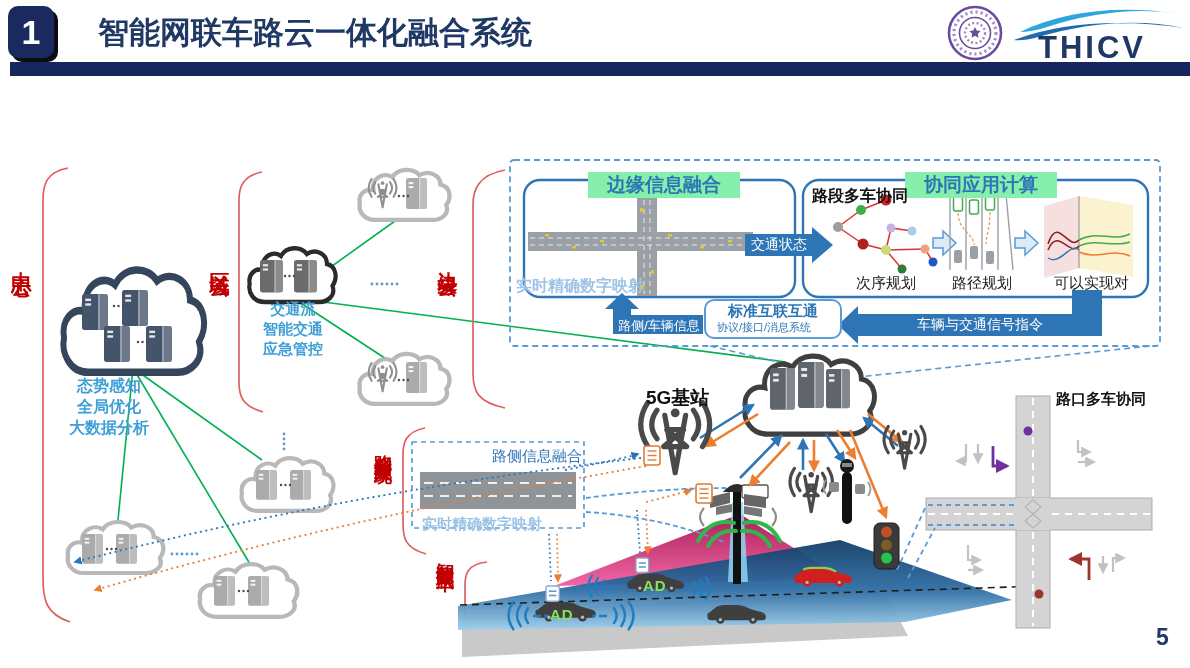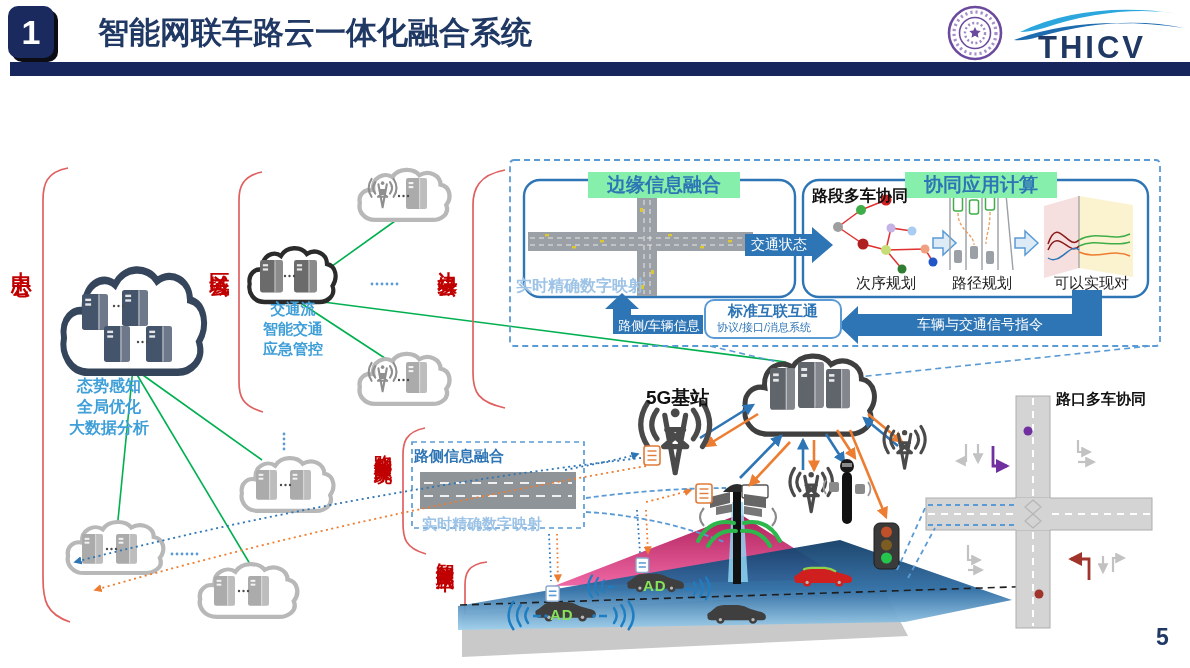--- a/index.html
+++ b/index.html
@@ -507,20 +507,20 @@
   <div class="lbl black-bold" style="left:952px;top:274px;font-size:15px;font-weight:normal;color:#1a1a1a">路径规划</div>
   <div class="lbl black-bold" style="left:1054px;top:274px;font-size:15px;font-weight:normal;color:#1a1a1a">可以实现对</div>
   <div class="lbl white-arrow-text" style="left:880px;top:316px;width:200px;font-size:14px">车辆与交通信号指令</div>
 
   <div class="lbl" style="left:707px;top:302px;width:132px;font-size:15px;font-weight:bold;color:#2e75b6;text-align:center">标准互联互通</div>
   <div class="lbl" style="left:707px;top:320px;width:114px;font-size:11px;color:#2e75b6;text-align:center">协议/接口/消息系统</div>
 
   <div class="lbl black-bold" style="left:646px;top:385px;font-size:19px">5G基站</div>
   <div class="lbl black-bold" style="left:1056px;top:390px;font-size:15px">路口多车协同</div>
 
-  <div class="lbl" style="left:414px;top:447px;width:168px;font-size:15px;font-weight:bold;color:#2e75b6;text-align:left">路侧信息融合</div>
+  <div class="lbl" style="left:414px;top:447px;width:168px;font-size:15px;font-weight:normal;color:#2e75b6;text-align:right">路侧信息融合</div>
   <div class="lbl caption-lb" style="left:422px;top:507px;font-size:15px">实时精确数字映射</div>
 
   <div class="ad-badge" style="left:550px;top:606px">AD</div>
   <div class="ad-badge" style="left:643px;top:577px">AD</div>
 
   <div class="page-num">5</div>
 </div>
 
 </body></html>

